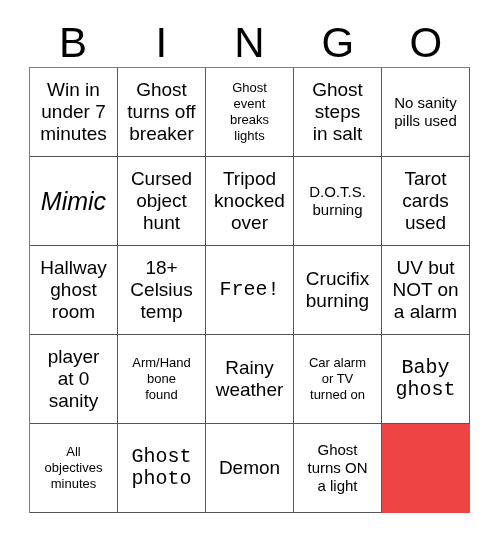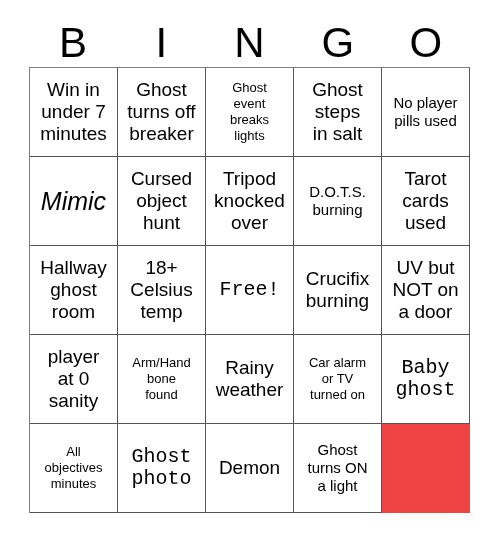--- a/index.html
+++ b/index.html
@@ -122,21 +122,21 @@
 event
 breaks
 lights</span>
       </div>
       <div class="cell fs-md">
         <span class="cell-text">Ghost
 steps
 in salt</span>
       </div>
       <div class="cell fs-sm">
-        <span class="cell-text">No player
+        <span class="cell-text">No sanity
 pills used</span>
       </div>
       <div class="cell fs-lg">
         <span class="cell-text">Mimic</span>
       </div>
       <div class="cell fs-md">
         <span class="cell-text">Cursed
 object
 hunt</span>
       </div>
@@ -167,21 +167,21 @@
       <div class="cell fs-xl">
         <span class="cell-text">Free!</span>
       </div>
       <div class="cell fs-md">
         <span class="cell-text">Crucifix
 burning</span>
       </div>
       <div class="cell fs-md">
         <span class="cell-text">UV but
 NOT on
-a door</span>
+a alarm</span>
       </div>
       <div class="cell fs-md">
         <span class="cell-text">player
 at 0
 sanity</span>
       </div>
       <div class="cell fs-xs">
         <span class="cell-text">Arm/Hand
 bone
 found</span>

